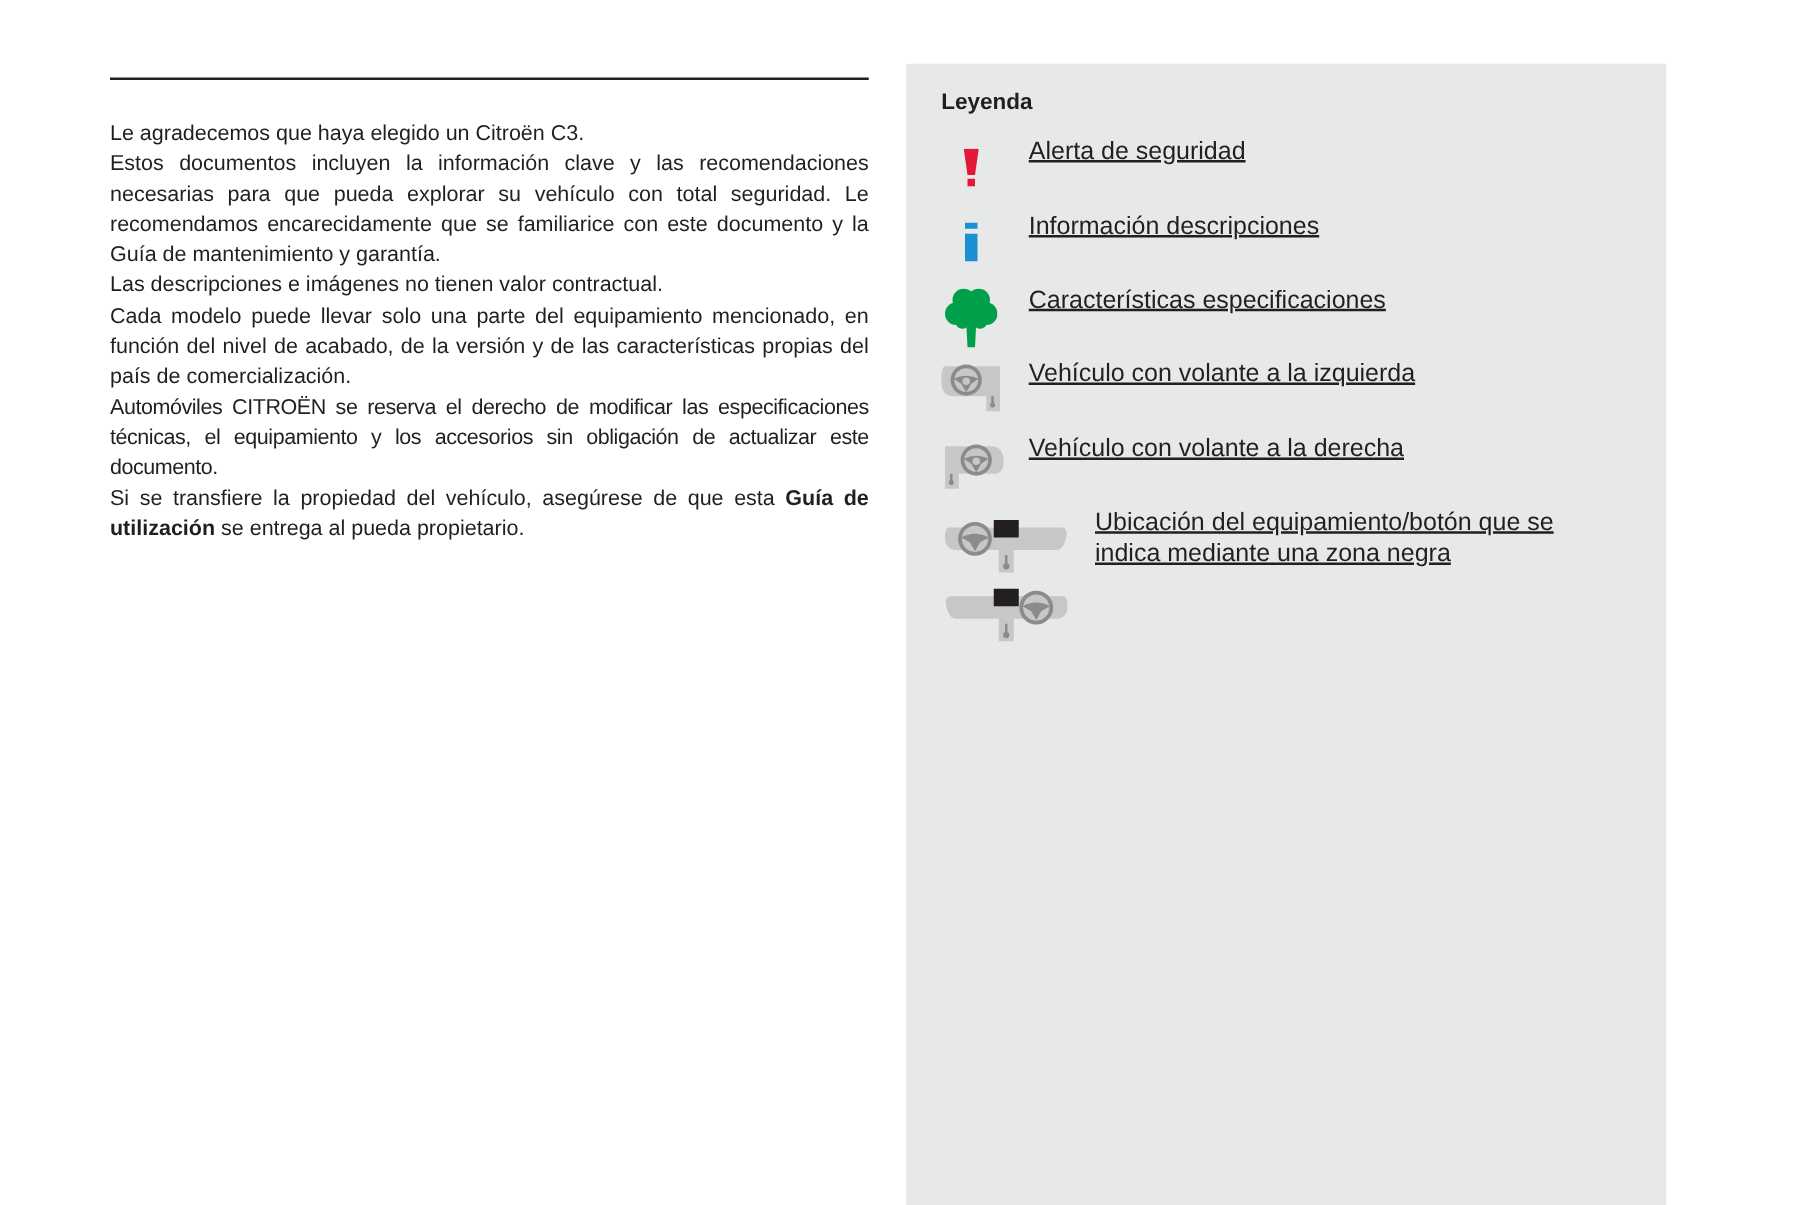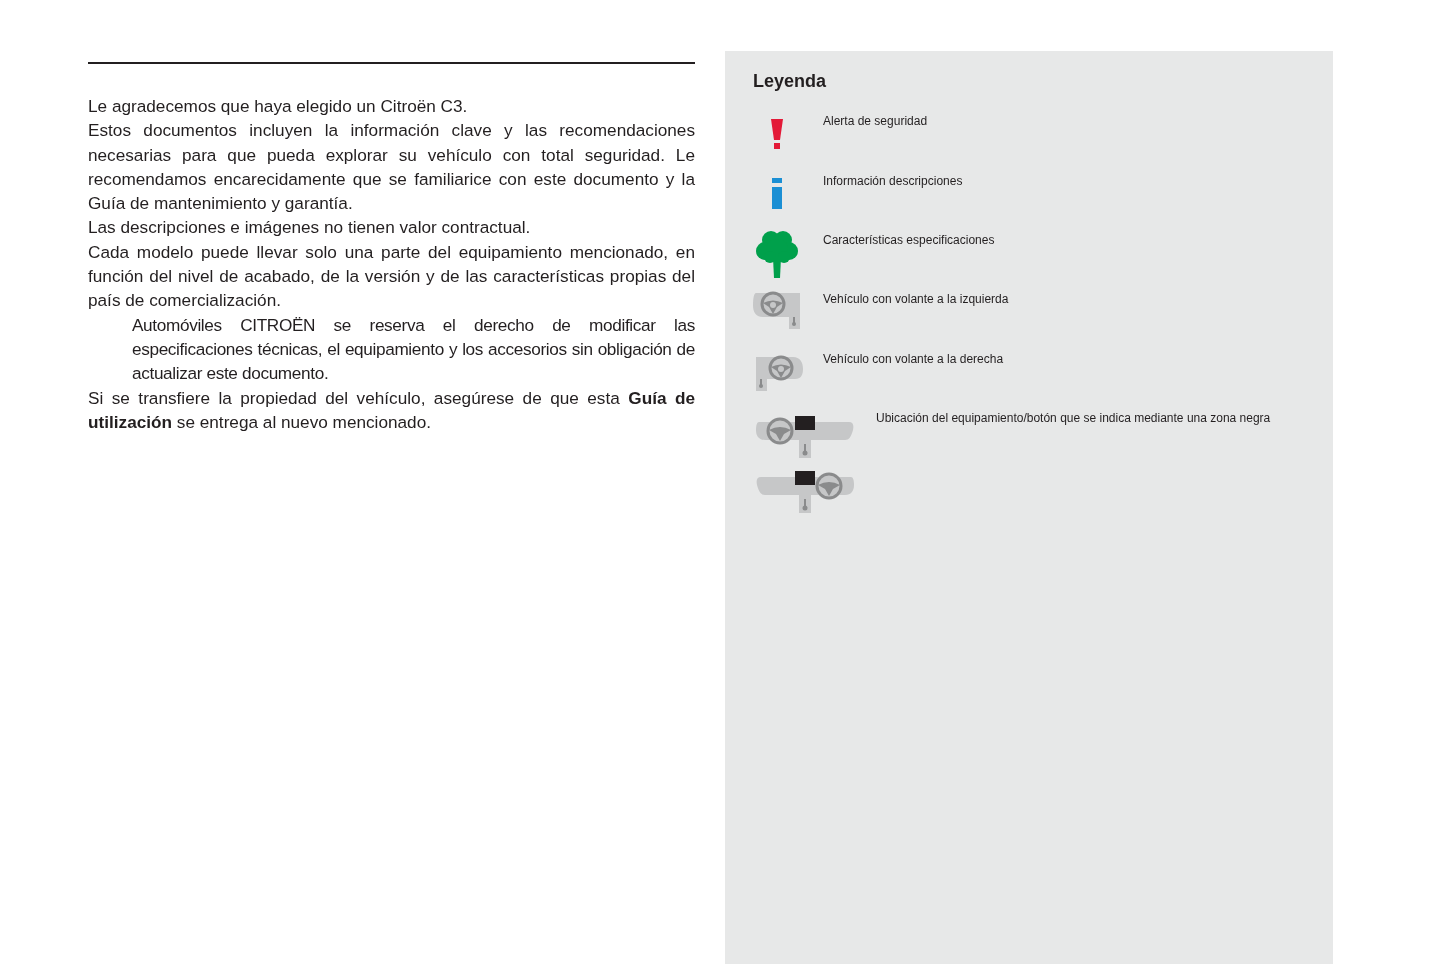--- a/index.html
+++ b/index.html
@@ -18,34 +18,34 @@
     .intro b { font-weight: bold; }
     .legend-panel {
       position: absolute; left: 725px; top: 51px; width: 608px; height: 937px;
       background: #e7e8e8;
     }
     .legend-title {
       position: absolute; left: 28px; top: 20px; font-size: 18px; font-weight: bold;
     }
     .legend-item { position: absolute; left: 0; width: 608px; }
     .legend-icon { position: absolute; }
-    .legend-text { position: absolute; font-size: 12px; line-height: 24.5px; }
+    .legend-text { position: absolute; font-size: 20px; line-height: 24.5px; text-decoration: underline; }
   </style>
 </head>
 <body>
 
 <div class="left-col">
   <div class="title-rule"></div>
   <div class="intro">
     <p>Le agradecemos que haya elegido un Citroën C3.</p>
     <p>Estos documentos incluyen la información clave y las recomendaciones necesarias para que pueda explorar su vehículo con total seguridad. Le recomendamos encarecidamente que se familiarice con este documento y la Guía de mantenimiento y garantía.</p>
     <p>Las descripciones e imágenes no tienen valor contractual.</p>
     <p>Cada modelo puede llevar solo una parte del equipamiento mencionado, en función del nivel de acabado, de la versión y de las características propias del país de comercialización.</p>
-    <p style="letter-spacing:-0.35px;margin-left:44px;">Automóviles CITROËN se reserva el derecho de modificar las especificaciones técnicas, el equipamiento y los accesorios sin obligación de actualizar este documento.</p>
-    <p><span>Si se transfiere la propiedad del vehículo, asegúrese de que esta </span><b>Guía de utilización</b><span> se entrega al nuevo mencionado.</span></p>
+    <p style="letter-spacing:-0.35px;">Automóviles CITROËN se reserva el derecho de modificar las especificaciones técnicas, el equipamiento y los accesorios sin obligación de actualizar este documento.</p>
+    <p><span>Si se transfiere la propiedad del vehículo, asegúrese de que esta </span><b>Guía de utilización</b><span> se entrega al pueda propietario.</span></p>
   </div>
 </div>
 
 <div class="legend-panel">
   <div class="legend-title">Leyenda</div>
 
   <div class="legend-item" style="top:60px;">
     <svg class="legend-icon" style="left:44px; top:8px;" width="16" height="32" viewBox="0 0 16 32">
       <polygon points="2,0 14,0 11,21 5,21" fill="#e31937"></polygon>
       <rect x="5" y="24" width="6" height="6" fill="#e31937"></rect>

